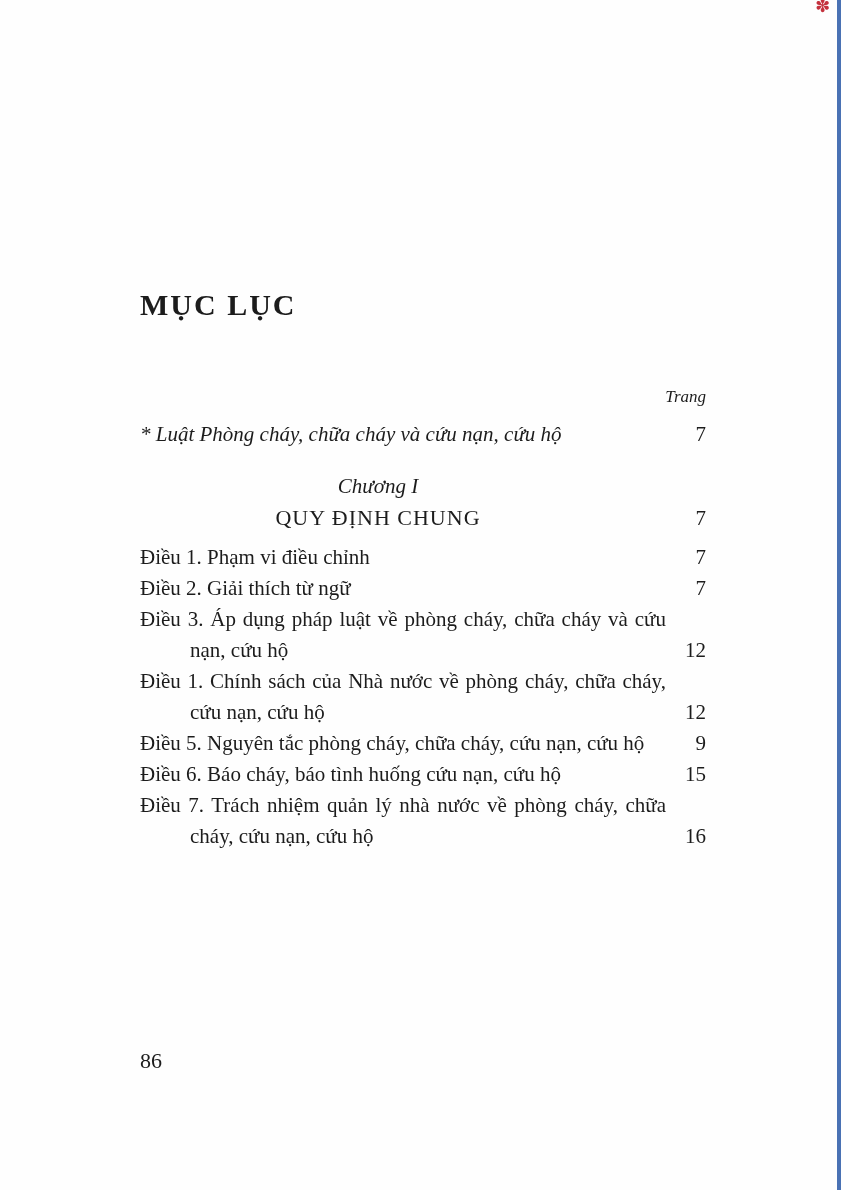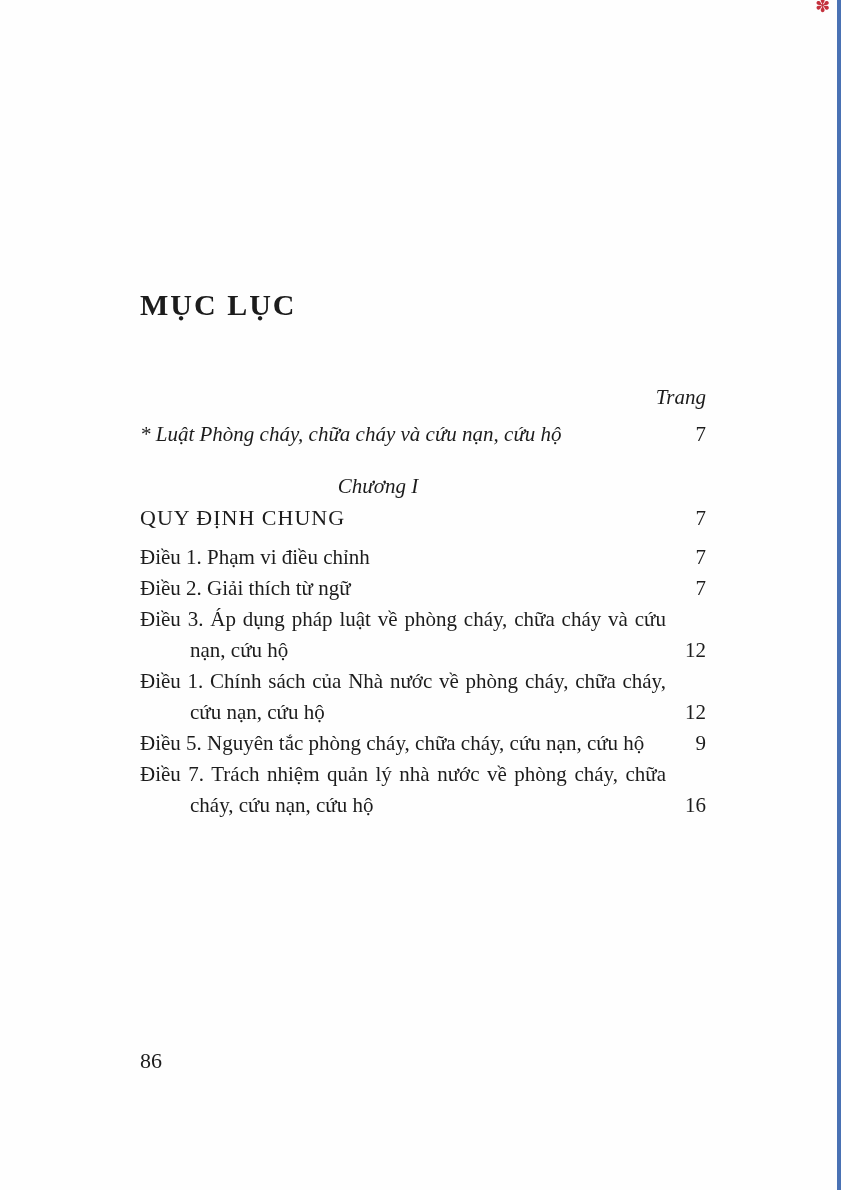--- a/index.html
+++ b/index.html
@@ -41,21 +41,21 @@
   .doc-title {
     margin: 288px 0 0 0;
     font-size: 30px;
     font-weight: bold;
     letter-spacing: 2px;
   }
   .trang-label {
     margin-top: 60px;
     text-align: right;
     font-style: italic;
-    font-size: 21px;
+    font-size: 17px;
     line-height: 30px;
   }
   .toc-row {
     display: flex;
     align-items: flex-end;
     font-size: 21px;
     line-height: 32px;
   }
   .toc-text {
     width: 476px;
@@ -72,20 +72,21 @@
 
   .chapter { margin-top: 20px; }
   .chapter-label {
     width: 476px;
     text-align: center;
     font-style: italic;
     font-size: 21px;
     line-height: 32px;
   }
   .chapter-title-row .toc-text {
+    text-align: center;
     font-size: 22px;
     letter-spacing: 1px;
   }
 
   .articles { margin-top: 8px; }
   .article-row { line-height: 31px; }
   .article-row .toc-text {
     padding-left: 50px;
     text-indent: -50px;
   }
@@ -144,20 +145,24 @@
       <div class="toc-row article-row">
         <div class="toc-text">Điều 1. Chính sách của Nhà nước về phòng cháy, chữa cháy, cứu nạn, cứu hộ</div>
         <div class="toc-page">12</div>
       </div>
 
       <div class="toc-row article-row">
         <div class="toc-text">Điều 5. Nguyên tắc phòng cháy, chữa cháy, cứu nạn, cứu hộ</div>
         <div class="toc-page">9</div>
       </div>
 
+      <div class="toc-row article-row">
+        <div class="toc-text">Điều 6. Báo cháy, báo tình huống cứu nạn, cứu hộ</div>
+        <div class="toc-page">15</div>
+      </div>
 
       <div class="toc-row article-row">
         <div class="toc-text">Điều 7. Trách nhiệm quản lý nhà nước về phòng cháy, chữa cháy, cứu nạn, cứu hộ</div>
         <div class="toc-page">16</div>
       </div>
 
     </div>
 
   </div>
 

